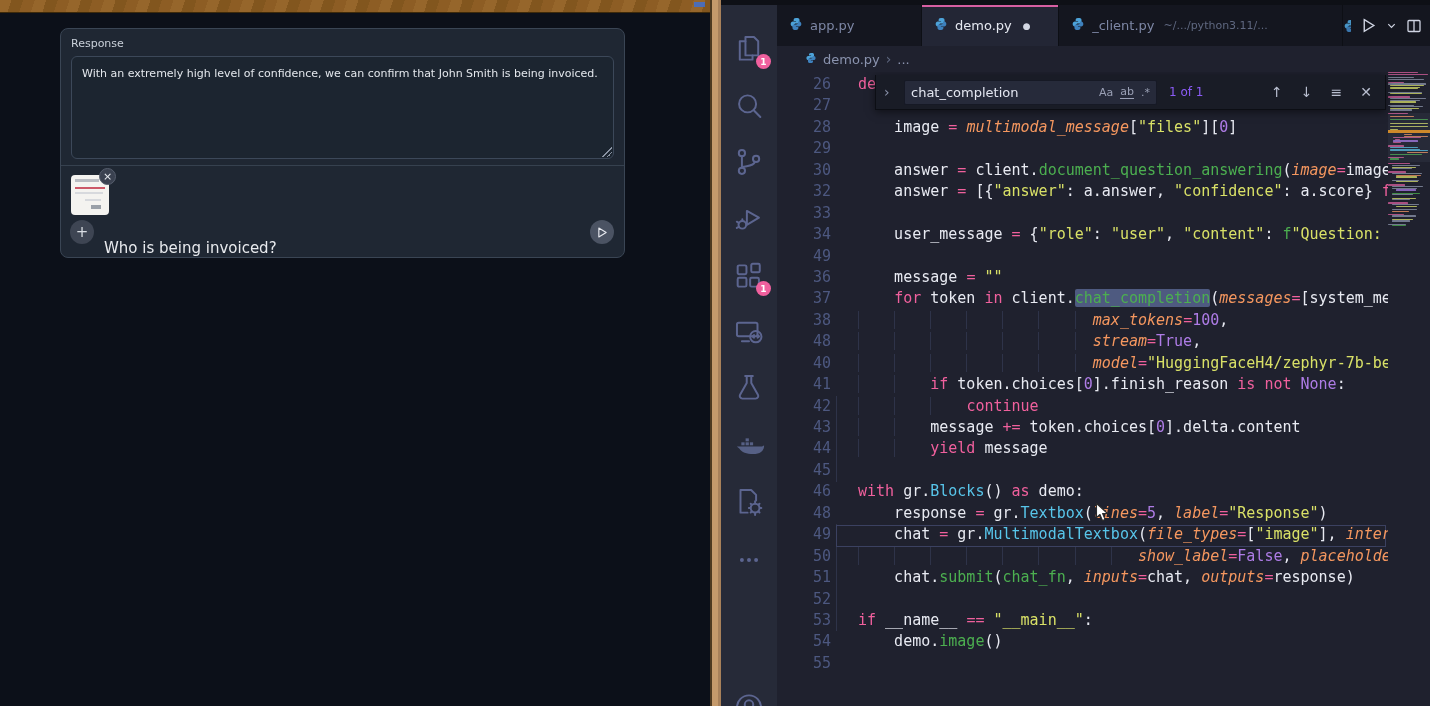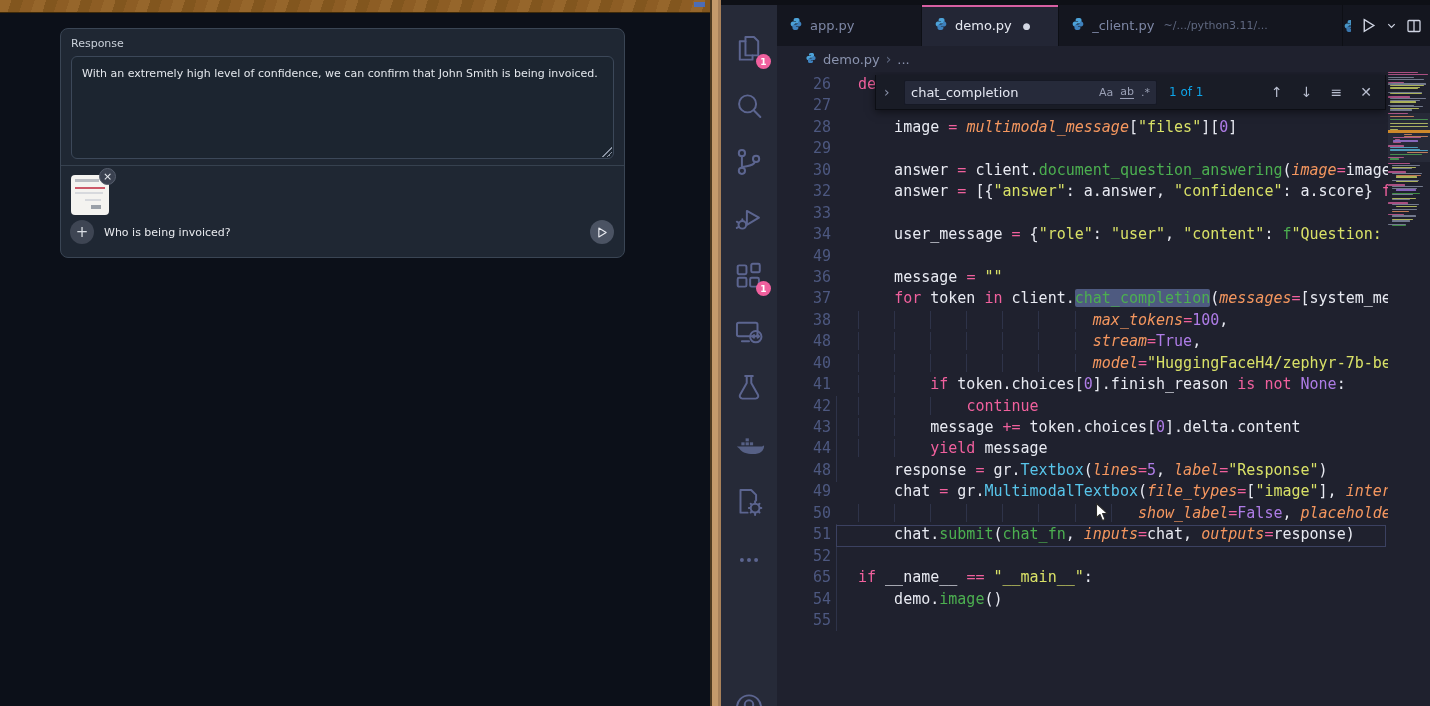--- a/index.html
+++ b/index.html
@@ -49,22 +49,22 @@
     position:absolute; left:38px; top:2px; width:17px; height:17px; border-radius:50%;
     background:#3a4150; border:1px solid #555d6c; color:#e8ebf0; font-size:11px;
     display:flex; align-items:center; justify-content:center; cursor:pointer; z-index:2;
   }
   .gr-plus {
     position:absolute; left:9px; top:54px; width:24px; height:24px; border-radius:50%;
     background:#3e4553; color:#d9dde3; font-size:15px; display:flex; align-items:center;
     justify-content:center; cursor:pointer;
   }
   .gr-msg {
-    position:absolute; left:43px; top:54px; width:430px; height:24px; border:none; background:transparent;
-    color:#e8eaee; font-size:11px; font-family:"DejaVu Sans","Liberation Sans",sans-serif; outline:none;
+    position:absolute; left:43px; top:70px; width:430px; height:24px; border:none; background:transparent;
+    color:#e8eaee; font-size:15px; font-family:"DejaVu Sans","Liberation Sans",sans-serif; outline:none;
   }
   .gr-send {
     position:absolute; right:10px; top:54px; width:24px; height:24px; border-radius:50%;
     background:#4b5363; display:flex; align-items:center; justify-content:center; cursor:pointer;
   }
   
   .desk-strip {
     position:absolute; left:710px; top:0; width:11px; height:706px;
     background: linear-gradient(90deg, #4e3a20 0 2px, #c59a6b 2px 8px, #a8815a 8px 11px);
   }
@@ -125,21 +125,21 @@
     border:1px solid #0c0e14; border-top:none; box-shadow:0 2px 8px rgba(0,0,0,.5);
     display:flex; align-items:center; padding:0 8px; gap:8px; z-index:5;
   }
   .find .chev { color:#8b93ab; font-size:14px; cursor:pointer; width:12px; }
   .find-input-box { width:253px; height:25px; background:#262a3a; border:1px solid #161925; border-radius:2px;
     display:flex; align-items:center; padding:0 6px; gap:7px; }
   .find-input { flex:1; background:transparent; border:none; outline:none; color:#e3e6f0;
     font-size:13px; font-family:"DejaVu Sans","Liberation Sans",sans-serif; min-width:0; }
   .find-toggle { color:#9aa0b5; font-size:11px; cursor:pointer; flex:none; }
   .find-toggle.ww { border-bottom:1px solid #9aa0b5; }
-  .find-count { color:#0ea5e9; font-size:12px; margin-left:4px; flex:1; }
+  .find-count { color:#8b5cf6; font-size:12px; margin-left:4px; flex:1; }
   .find-nav { color:#b9bfd0; font-size:14px; cursor:pointer; padding:0 5px; }
   
   .minimap { position:absolute; right:0; top:0; bottom:0; width:42px; background:#1f212e; cursor:pointer; }
   .mm-mark { position:absolute; height:1.2px; border-radius:.5px; }
   .mm-hl { position:absolute; left:0; width:42px; height:3.4px; background:#d2871f; }
   .mm-slider { position:absolute; left:0; width:42px; background:rgba(160,170,200,0.07); }
   
   .pointer { position:absolute; z-index:50; pointer-events:none; }
 </style>
 </head>
@@ -345,26 +345,28 @@
           <div class="row"><span class="ln">49</span><span class="code"></span></div>
           <div class="row"><span class="ln">36</span><span class="code"><span class="t-d">    message </span><span class="t-o">=</span><span class="t-d"> </span><span class="t-s">""</span></span></div>
           <div class="row"><span class="ln">37</span><span class="code"><span class="t-d">    </span><span class="t-k">for</span><span class="t-d"> token </span><span class="t-k">in</span><span class="t-d"> client.</span><span class="t-f match">chat_completion</span><span class="t-d">(</span><span class="t-p">messages</span><span class="t-o">=</span><span class="t-d">[system_message, user_message],</span></span></div>
           <div class="row"><span class="ln">38</span><span class="code"><span class="t-d guides">                          </span><span class="t-p">max_tokens</span><span class="t-o">=</span><span class="t-n">100</span><span class="t-d">,</span></span></div>
           <div class="row"><span class="ln">48</span><span class="code"><span class="t-d guides">                          </span><span class="t-p">stream</span><span class="t-o">=</span><span class="t-n">True</span><span class="t-d">,</span></span></div>
           <div class="row"><span class="ln">40</span><span class="code"><span class="t-d guides">                          </span><span class="t-p">model</span><span class="t-o">=</span><span class="t-s">"HuggingFaceH4/zephyr-7b-beta"</span></span></div>
           <div class="row"><span class="ln">41</span><span class="code"><span class="t-d guides">        </span><span class="t-k">if</span><span class="t-d"> token.choices[</span><span class="t-n">0</span><span class="t-d">].finish_reason </span><span class="t-k">is</span><span class="t-d"> </span><span class="t-k">not</span><span class="t-d"> </span><span class="t-n">None</span><span class="t-d">:</span></span></div>
           <div class="row"><span class="ln">42</span><span class="code"><span class="t-d guides">            </span><span class="t-k">continue</span></span></div>
           <div class="row"><span class="ln">43</span><span class="code"><span class="t-d guides">        </span><span class="t-d">message </span><span class="t-o">+=</span><span class="t-d"> token.choices[</span><span class="t-n">0</span><span class="t-d">].delta.content</span></span></div>
           <div class="row"><span class="ln">44</span><span class="code"><span class="t-d guides">        </span><span class="t-k">yield</span><span class="t-d"> message</span></span></div>
+          <div class="row"><span class="ln">45</span><span class="code"></span></div>
+          <div class="row"><span class="ln">46</span><span class="code"><span class="t-k">with</span><span class="t-d"> gr.</span><span class="t-c">Blocks</span><span class="t-d">() </span><span class="t-k">as</span><span class="t-d"> demo:</span></span></div>
           <div class="row"><span class="ln">48</span><span class="code"><span class="t-d">    response </span><span class="t-o">=</span><span class="t-d"> gr.</span><span class="t-c">Textbox</span><span class="t-d">(</span><span class="t-p">lines</span><span class="t-o">=</span><span class="t-n">5</span><span class="t-d">, </span><span class="t-p">label</span><span class="t-o">=</span><span class="t-s">"Response"</span><span class="t-d">)</span></span></div>
           <div class="row"><span class="ln">49</span><span class="code"><span class="t-d">    chat </span><span class="t-o">=</span><span class="t-d"> gr.</span><span class="t-c">MultimodalTextbox</span><span class="t-d">(</span><span class="t-p">file_types</span><span class="t-o">=</span><span class="t-d">[</span><span class="t-s">"image"</span><span class="t-d">], </span><span class="t-p">interactive</span></span></div>
           <div class="row"><span class="ln">50</span><span class="code"><span class="t-d guides">                               </span><span class="t-p">show_label</span><span class="t-o">=</span><span class="t-n">False</span><span class="t-d">, </span><span class="t-p">placeholder</span></span></div>
           <div class="row"><span class="ln">51</span><span class="code"><span class="t-d">    chat.</span><span class="t-f">submit</span><span class="t-d">(</span><span class="t-f">chat_fn</span><span class="t-d">, </span><span class="t-p">inputs</span><span class="t-o">=</span><span class="t-d">chat, </span><span class="t-p">outputs</span><span class="t-o">=</span><span class="t-d">response)</span></span></div>
           <div class="row"><span class="ln">52</span><span class="code"></span></div>
-          <div class="row"><span class="ln">65</span><span class="code"><span class="t-k">if</span><span class="t-d"> __name__ </span><span class="t-o">==</span><span class="t-d"> </span><span class="t-s">"__main__"</span><span class="t-d">:</span></span></div>
+          <div class="row"><span class="ln">53</span><span class="code"><span class="t-k">if</span><span class="t-d"> __name__ </span><span class="t-o">==</span><span class="t-d"> </span><span class="t-s">"__main__"</span><span class="t-d">:</span></span></div>
           <div class="row"><span class="ln">54</span><span class="code"><span class="t-d">    demo.</span><span class="t-f">image</span><span class="t-d">()</span></span></div>
           <div class="row"><span class="ln">55</span><span class="code"></span></div>
         </div>
 
       <div class="find">
         <span class="chev">›</span>
         <div class="find-input-box">
           <input class="find-input" value="chat_completion" style="">
           <span class="find-toggle">Aa</span>
           <span class="find-toggle ww">ab</span>

